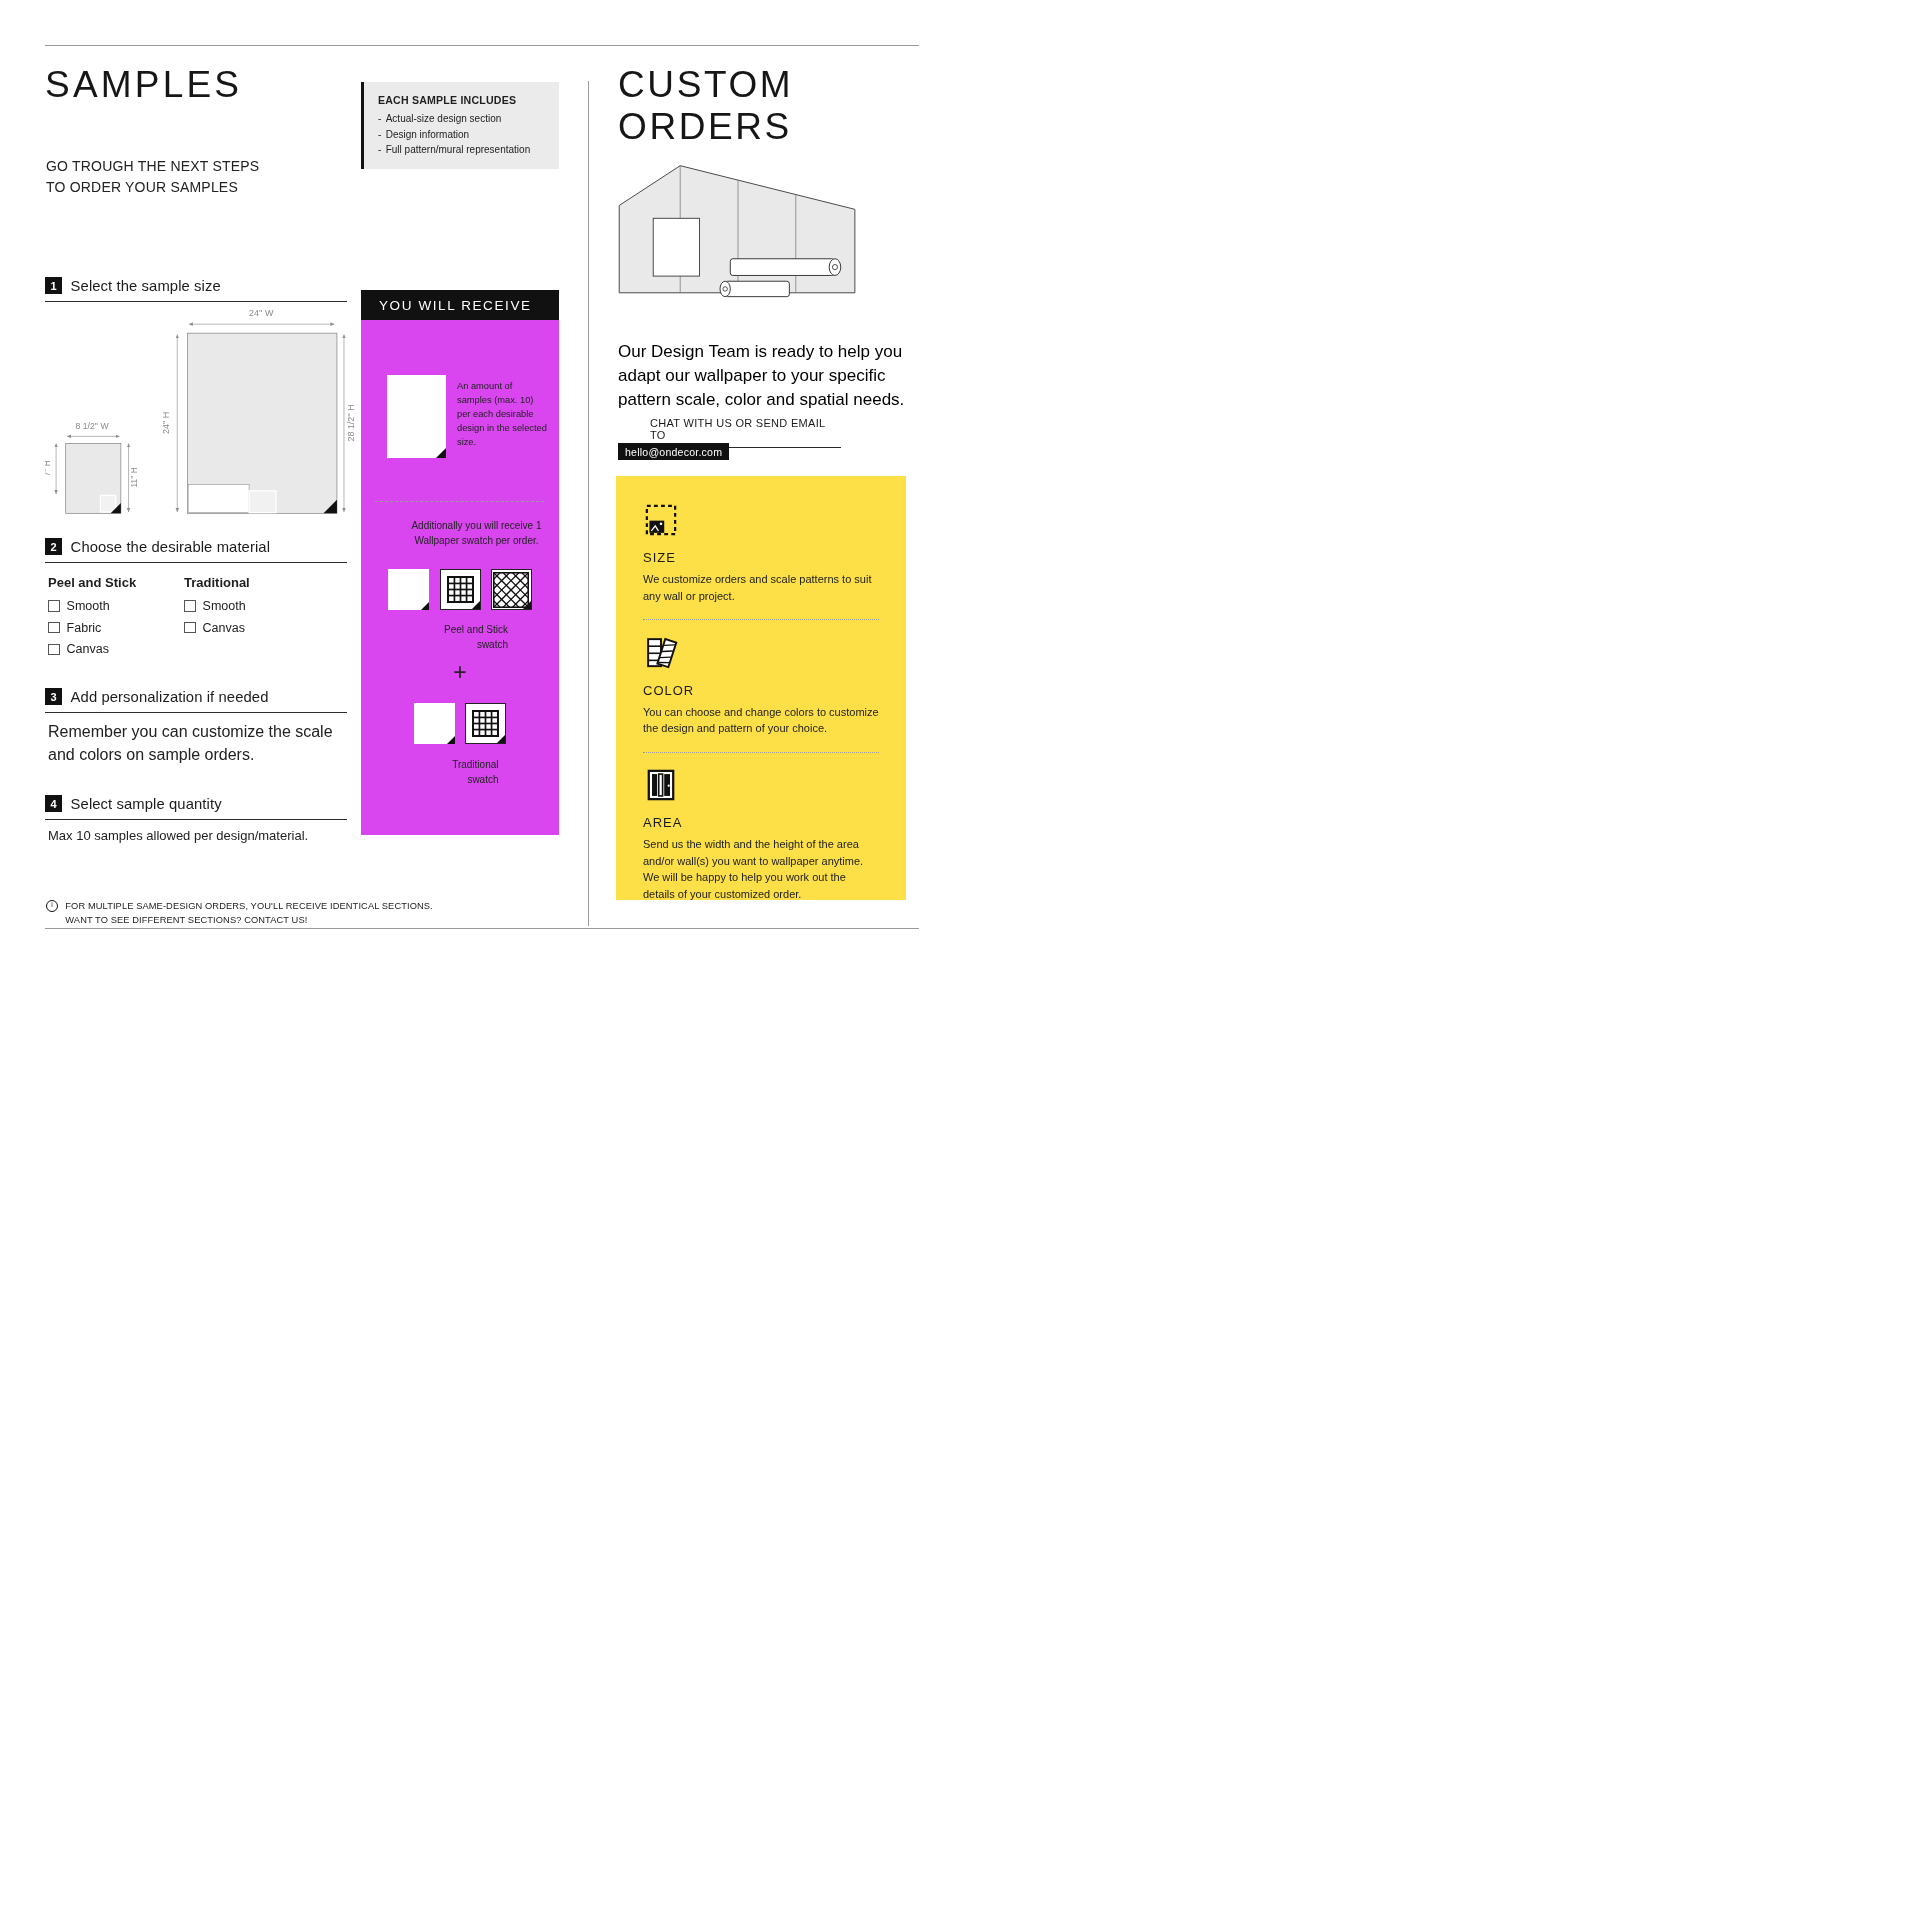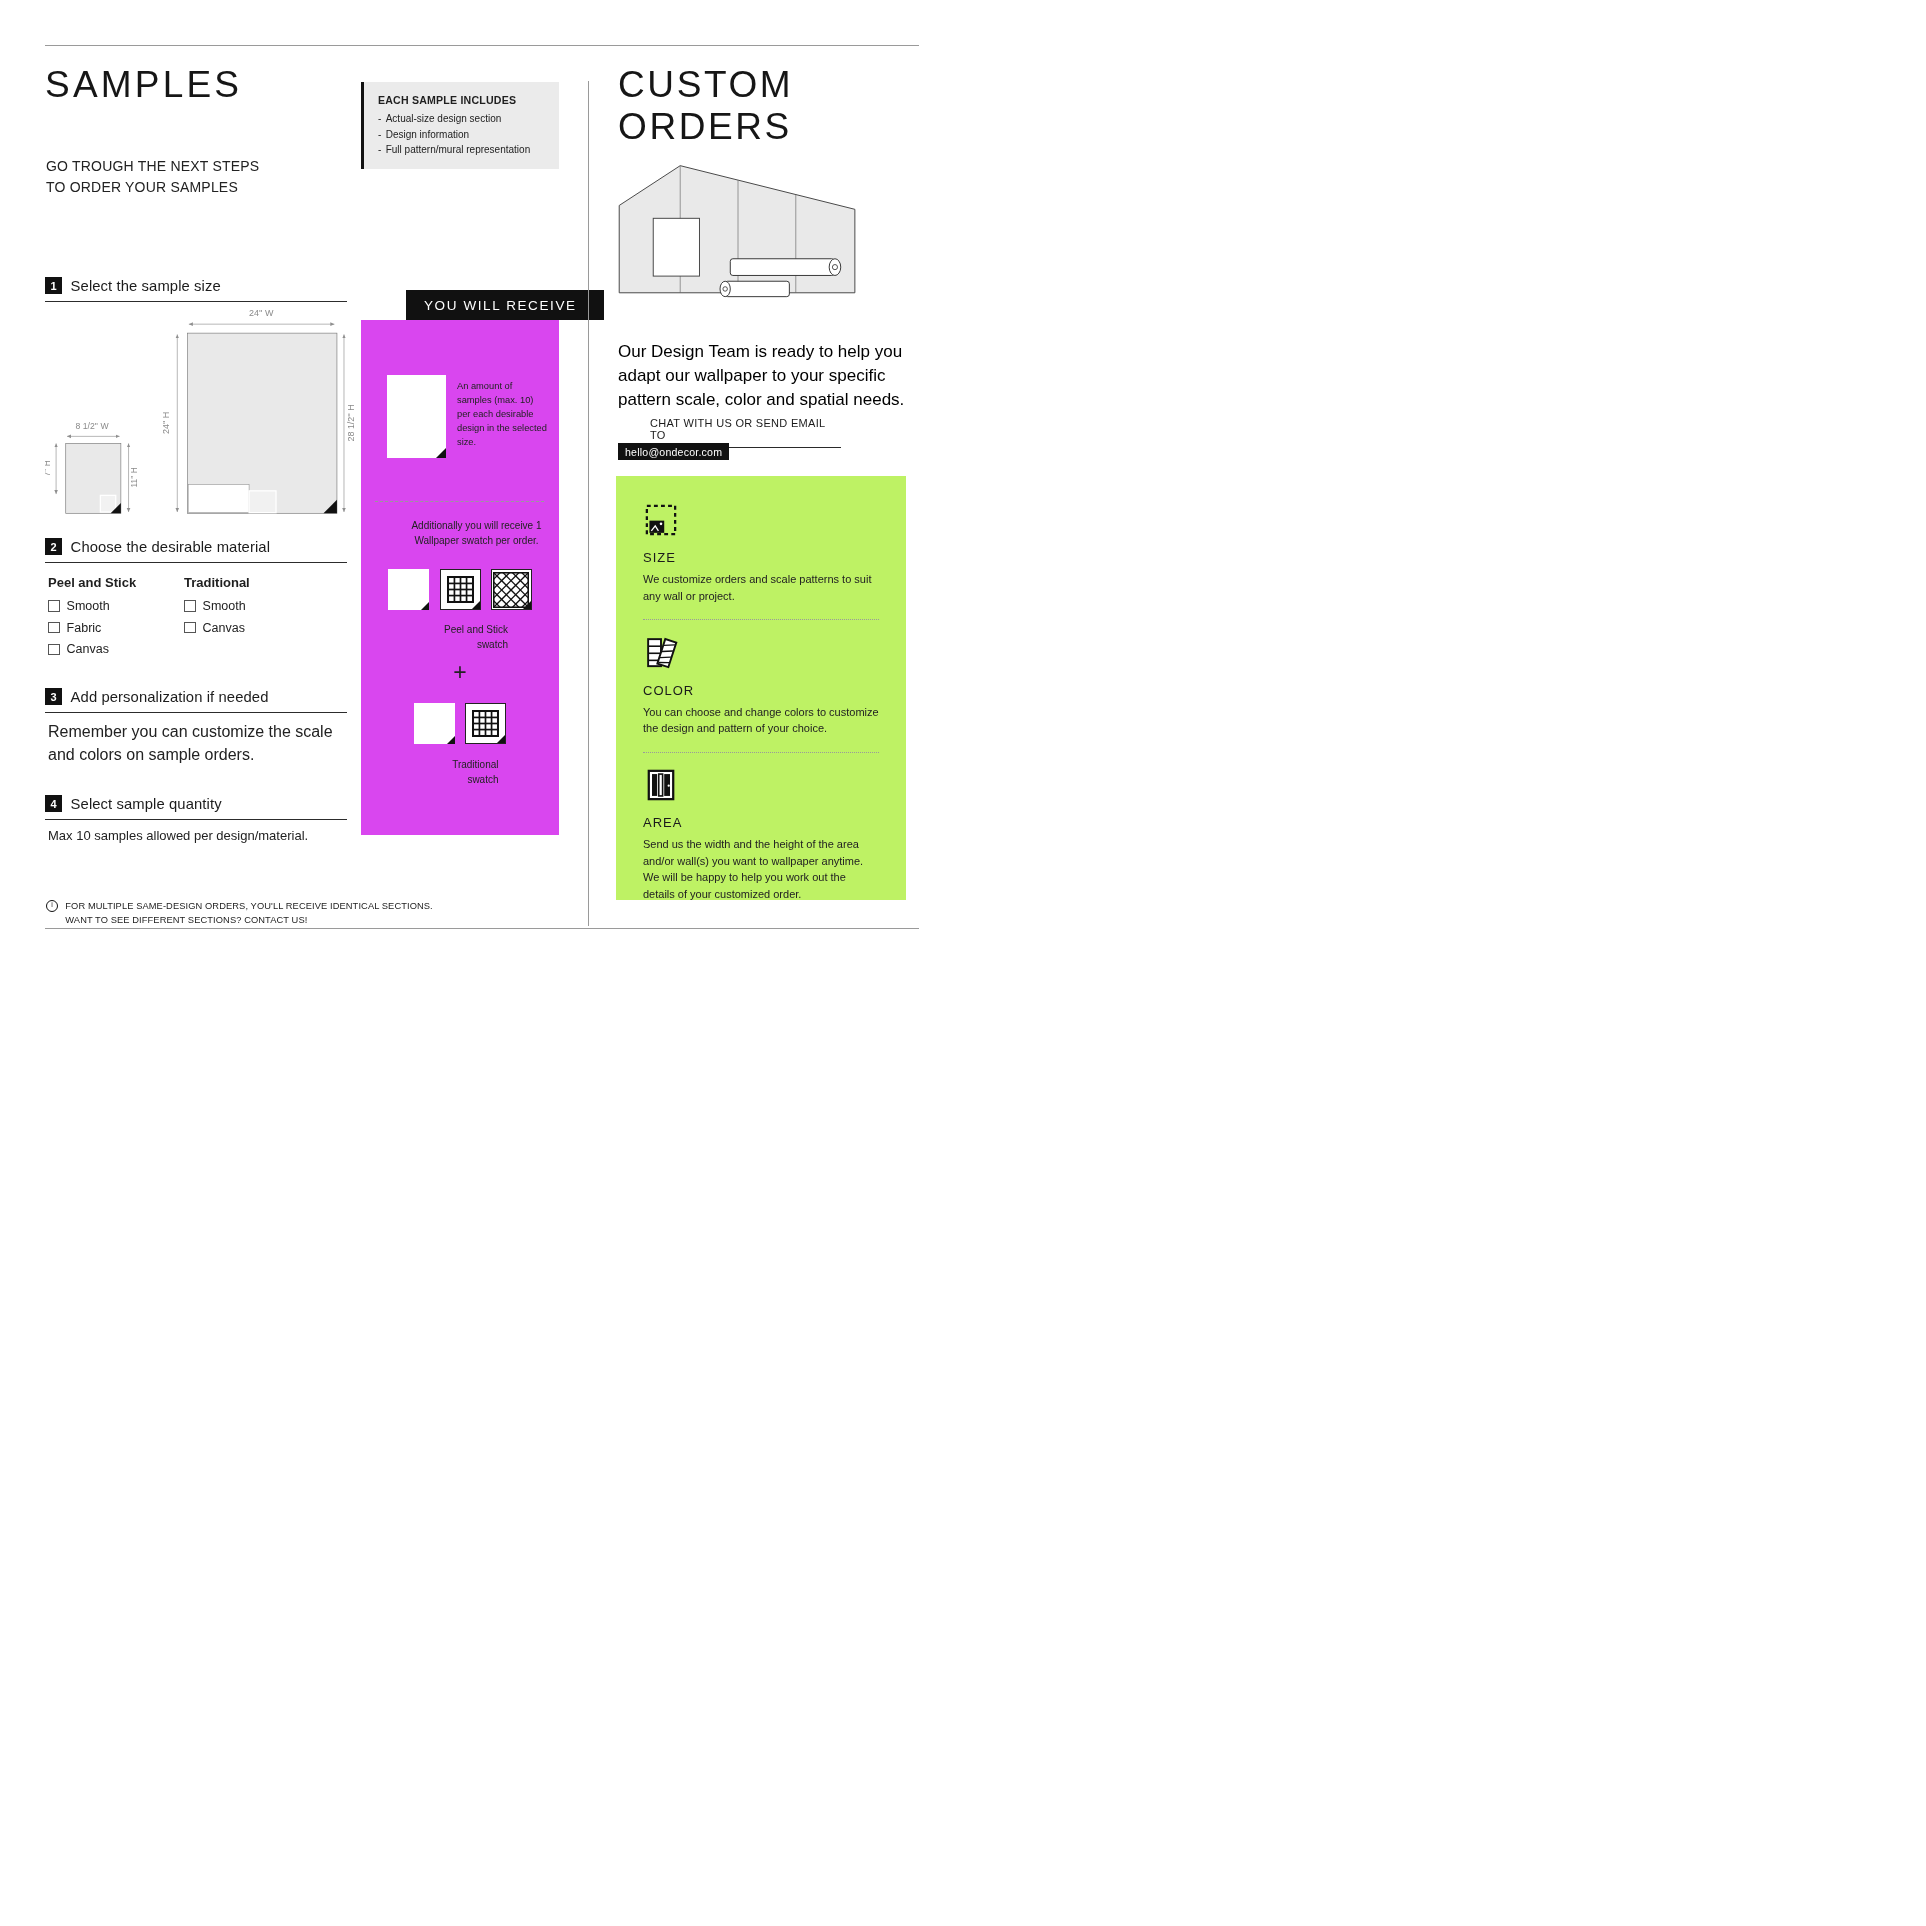--- a/index.html
+++ b/index.html
@@ -40,21 +40,21 @@
   .swatch{width:41px;height:41px;background:#fff;position:relative;display:flex;align-items:center;justify-content:center;}
   .swatch.bordered{border:1px solid #222;box-sizing:border-box;}
   .swatch-label{position:absolute;left:0;right:0;text-align:right;font-size:10px;line-height:1.45;color:#222;}
   .swatch-label span{display:block;margin:0 auto;width:96px;}
   .plus{position:absolute;left:0;right:0;text-align:center;font-size:23px;font-weight:300;color:#222;}
   
   .custom-intro{font-size:17px;line-height:1.42;color:#000000;margin-top:9px;}
   .chat-label{font-size:11px;letter-spacing:0.3px;color:#1b1b1b;border-bottom:1px solid #2a2a2a;
               padding-bottom:5.8px;width:191px;margin-left:32px;}
   .email-badge{display:inline-block;background:#111;color:#fff;font-size:10.6px;letter-spacing:0.2px;padding:2.6px 7px;}
-  .custom-panel{background:#bef264;box-sizing:border-box;padding:26px 27px;}
+  .custom-panel{background:#fde047;box-sizing:border-box;padding:26px 27px;}
   .feature-title{font-size:13px;letter-spacing:1px;margin-top:10.3px;color:#1b1b1b;}
   .feature-text{font-size:11px;line-height:1.5;margin-top:5.8px;color:#222;}
   .dotted{border-top:0.6px dotted #9a9a9a;height:0;margin:15.4px 0 14px 0;}
   .dim-text{fill:#8a8a8a;font-size:14px;font-family:"Liberation Sans",sans-serif;}
   .dim-line{stroke:#8f8f8f;stroke-width:1;}
   .vline{border-left:0.6px solid #9a9a9a;width:0;}
 </style>
 </head>
 <body>
 
@@ -159,21 +159,21 @@
     <span class="step-num">4</span>
     <span class="step-label">Select sample quantity</span>
   </div>
   <div class="abs note" style="left:48px;top:827px;width:315px;font-size:13px;">Max 10 samples allowed per design/material.</div>
 
   <div class="abs footnote" style="left:46px;top:899px;width:398px;">
     <span class="info-circle">i</span>
     <span>FOR MULTIPLE SAME-DESIGN ORDERS, YOU'LL RECEIVE IDENTICAL SECTIONS. WANT TO SEE DIFFERENT SECTIONS? CONTACT US!</span>
   </div>
 
-  <div class="abs receive-bar" style="left:361px;top:290px;width:198px;height:30px;margin-left:45px;">YOU WILL RECEIVE</div>
+  <div class="abs receive-bar" style="left:361px;top:290px;width:198px;height:30px;">YOU WILL RECEIVE</div>
 
   <div class="abs receive-panel" style="left:361px;top:320px;width:198px;height:515px;">
     <div class="doc-page" style="left:26px;top:55px;width:59px;height:83px;">
       <span class="fold"></span>
     </div>
     <div class="abs panel-text" style="left:96px;top:60px;width:90px;">An amount of samples (max. 10) per each desirable design in the selected size.</div>
 
     <div class="abs dashed" style="left:14px;top:181px;width:169px;"></div>
 
     <div class="abs panel-text center-text" style="left:32px;top:198px;width:167px;font-size:10px;">Additionally you will receive 1 Wallpaper swatch per order.</div>

